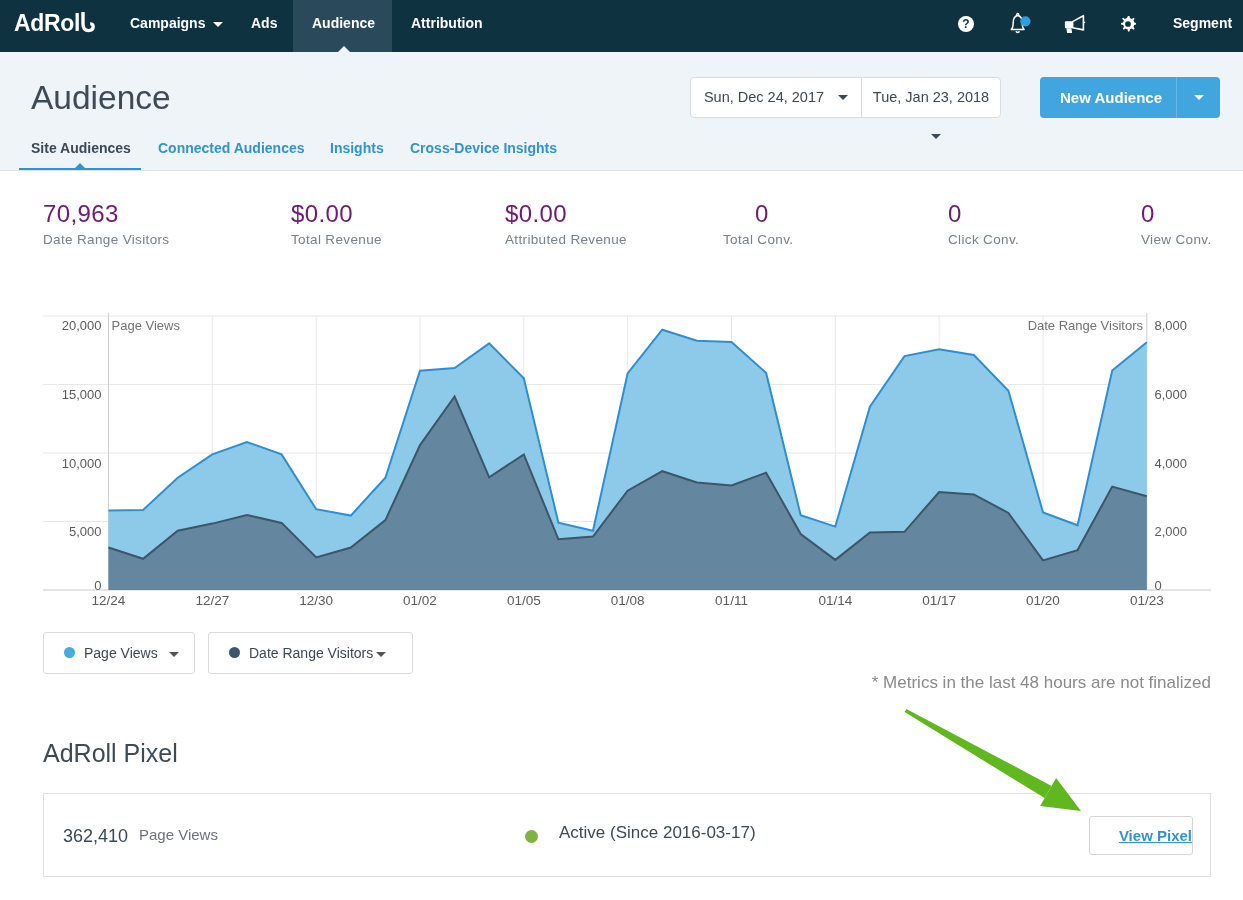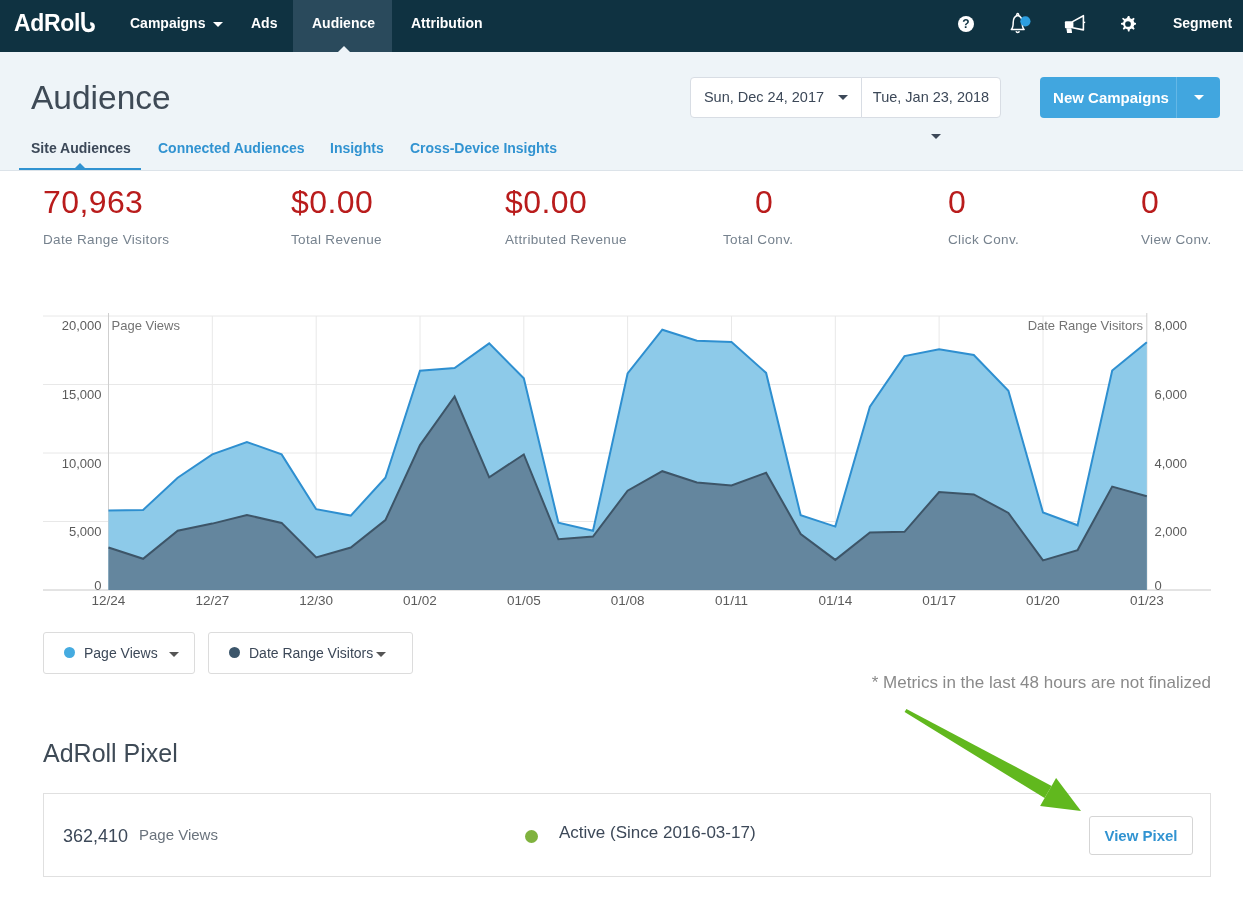--- a/index.html
+++ b/index.html
@@ -17,30 +17,30 @@
 #title { position:absolute; left:31px; top:79px; font-size:33.5px; color:#3e4a56; }
 .tab { position:absolute; top:140px; font-size:14px; font-weight:bold; color:#3193d1; }
 #tab-underline { position:absolute; left:19px; top:168px; width:122px; height:2px; background:#3193d1; }
 #tab-notch { position:absolute; left:74px; top:163px; width:0; height:0; border-left:6px solid transparent; border-right:6px solid transparent; border-bottom:6px solid #3193d1; }
 .datebtn { position:absolute; top:77px; height:41px; background:#fff; border:1px solid #d8dde4; font-size:14.5px; color:#3c4858; line-height:39px; text-align:center; }
 .caret { display:inline-block; width:0; height:0; border-left:5px solid transparent; border-right:5px solid transparent; border-top:5px solid #3c4858; vertical-align:middle; margin-left:10px; margin-top:-2px; }
 #newaud { position:absolute; left:1040px; top:77px; width:180px; height:41px; background:#41a6df; border-radius:4px; }
 #newaud .main { position:absolute; left:0; top:0; width:137px; height:41px; line-height:41px; text-align:center; text-indent:6px; color:#fff; font-size:15px; font-weight:bold; border-right:1px solid #64b7e6; }
 #newaud .drop { position:absolute; right:16px; top:18px; width:0; height:0; border-left:5px solid transparent; border-right:5px solid transparent; border-top:5px solid #fff; }
 
-.statval { position:absolute; top:184px; font-size:32px; letter-spacing:0.4px; color:#b91c1c; }
+.statval { position:absolute; top:200px; font-size:24px; letter-spacing:0.4px; color:#701a75; }
 .statlab { position:absolute; top:232px; font-size:13.5px; letter-spacing:0.35px; color:#76828e; }
 
 .legbtn { position:absolute; top:632px; height:42px; background:#fff; border:1px solid #dcdcdc; border-radius:3px; font-size:14px; color:#3c4858; line-height:40px; }
 .dot { display:inline-block; width:11px; height:11px; border-radius:50%; vertical-align:middle; margin-right:9px; margin-top:-3px; }
 #note { position:absolute; top:673px; right:32px; font-size:17px; color:#8a8a8a; }
 
 #pixelhead { position:absolute; left:43px; top:739px; font-size:25px; color:#3e4a56; }
 #pixelcard { position:absolute; left:43px; top:793px; width:1168px; height:84px; background:#fff; border:1px solid #e0e0e0; }
-#viewpixel { position:absolute; left:1045px; top:22px; width:104px; height:39px; border:1px solid #d5d5d5; border-radius:3px; background:#fff; color:#3193d1; font-size:15px; font-weight:bold; text-align:center; line-height:37px; }
+#viewpixel { position:absolute; left:1045px; top:22px; width:104px; height:39px; border:1px solid #d5d5d5; border-radius:3px; background:#fff; color:#3193d1; font-size:15px; font-weight:bold; text-align:right; line-height:37px;text-decoration:underline; }
 </style>
 </head>
 <body>
 <div id="page">
 
   <div id="nav">
     <div id="navtab"></div>
     <svg class="abs" style="left:14px; top:9px;" width="94" height="32" viewBox="0 0 94 32">
       <text x="0" y="22" font-size="23" font-weight="bold" fill="#fff" font-family="Liberation Sans" letter-spacing="-0.3">AdRol</text>
       <path d="M69 3 L69 15 Q69 21.6 74.5 21.6 Q79.2 21.6 79.2 17.6 Q79.2 14.7 76.2 14.9" fill="none" stroke="#fff" stroke-width="3.4"></path>
@@ -81,21 +81,21 @@
   <div id="title">Audience</div>
   <div class="tab" style="left:31px; color:#3c4858;">Site Audiences</div>
   <div class="tab" style="left:158px;">Connected Audiences</div>
   <div class="tab" style="left:330px;">Insights</div>
   <div class="tab" style="left:410px;">Cross-Device Insights</div>
   <div id="tab-underline"></div>
   <div id="tab-notch"></div>
   <div class="datebtn" style="left:690px; width:172px; border-radius:4px 0 0 4px;">Sun, Dec 24, 2017 <span class="caret"></span></div>
   <div class="datebtn" style="left:861px; width:140px; border-radius:0 4px 4px 0;">Tue, Jan 23, 2018 <span class="caret"></span></div>
   <div id="newaud">
-      <div class="main">New Campaigns</div>
+      <div class="main">New Audience</div>
       <div class="drop"></div>
     </div>
 
   <div class="statval" style="left:43px;">70,963</div>
     <div class="statlab" style="left:43px;">Date Range Visitors</div>
   <div class="statval" style="left:291px;">$0.00</div>
     <div class="statlab" style="left:291px;">Total Revenue</div>
   <div class="statval" style="left:505px;">$0.00</div>
     <div class="statlab" style="left:505px;">Attributed Revenue</div>
   <div class="statval" style="left:755px;">0</div>

